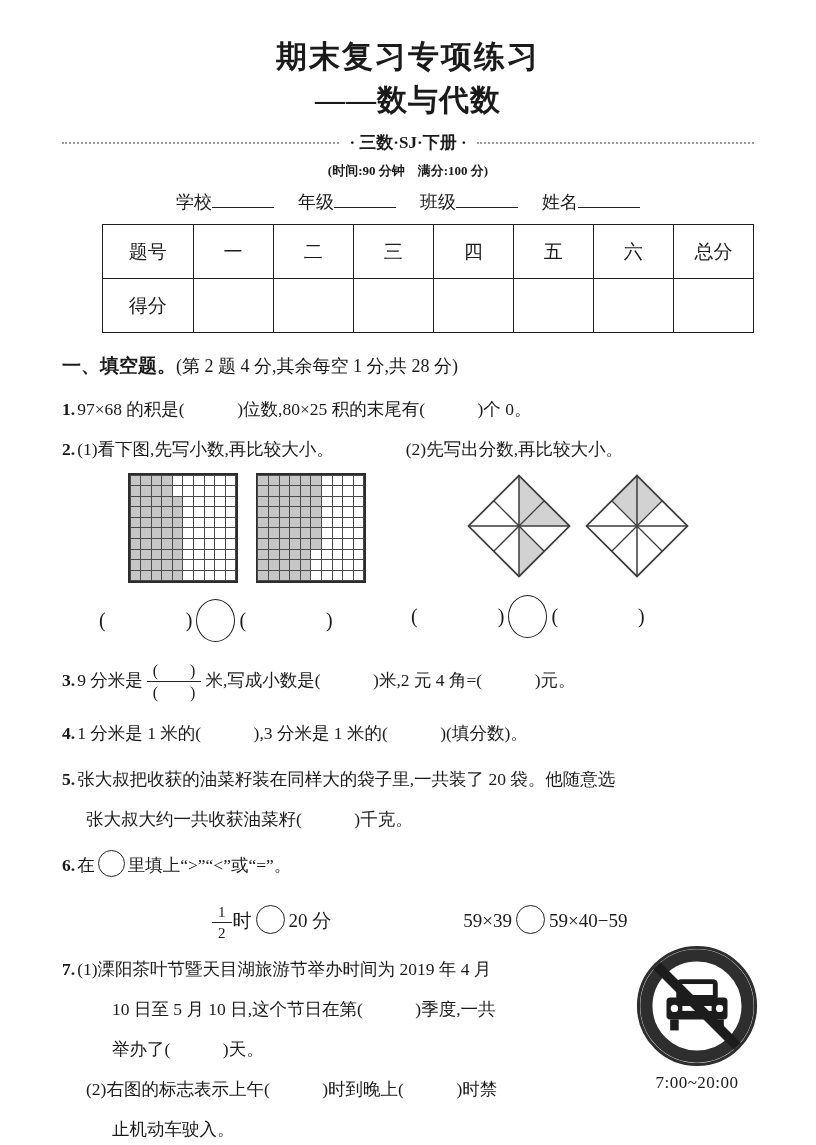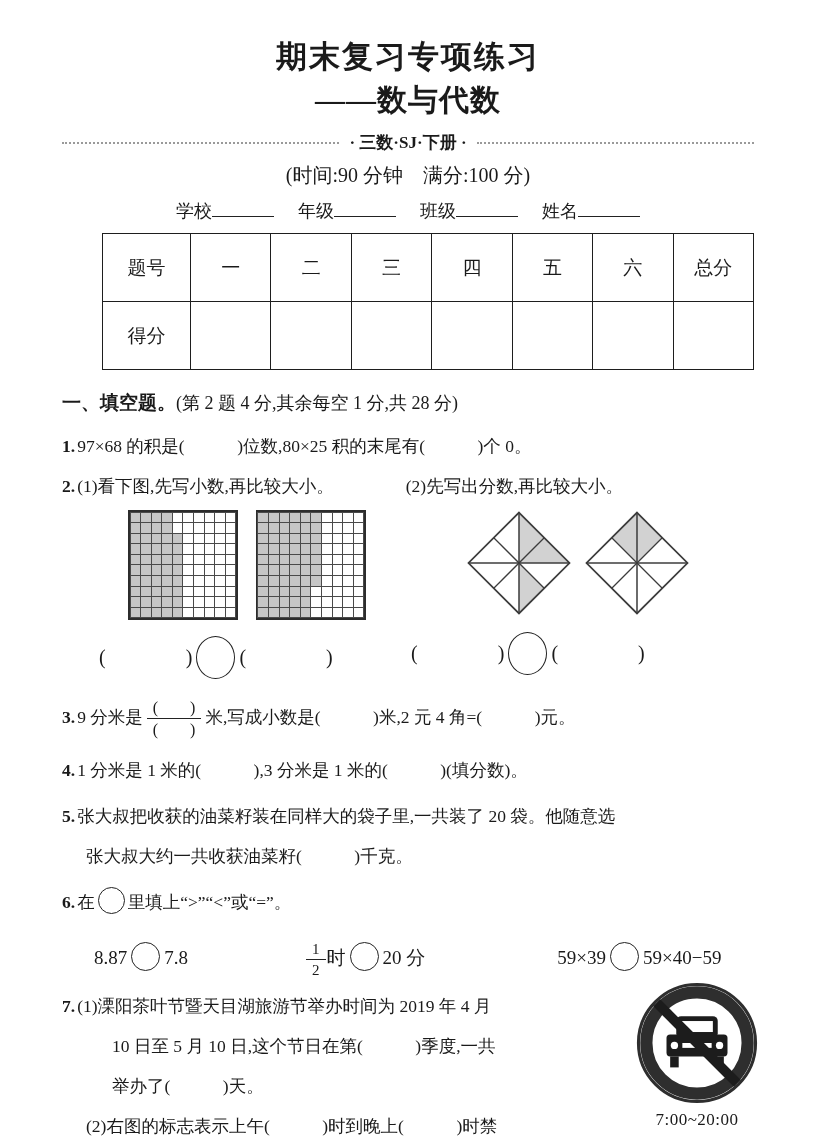--- a/index.html
+++ b/index.html
@@ -6,29 +6,29 @@
   body{width:816px;height:1145px;overflow:hidden;
        font-family:"Liberation Serif","DejaVu Serif",serif;color:#1a1a1a;}
   .page{position:relative;width:816px;height:813px;box-sizing:border-box;padding:30px 62px 0 62px;}
 
   
   .title1{text-align:center;font-size:31px;font-weight:bold;letter-spacing:2px;margin:6px 0 2px 0;}
   .title2{text-align:center;font-size:30px;font-weight:bold;letter-spacing:1px;margin:2px 0 10px 0;}
   .divider{display:flex;align-items:center;margin:6px 0 8px 0;}
   .divider .dots{flex:1;border-top:2px dotted #9a9a9a;height:0;}
   .divider .dlabel{padding:0 10px;font-size:17px;font-weight:bold;white-space:nowrap;}
-  .exam-info{text-align:center;font-size:20px;margin:8px 0 10px 0;}
+  .exam-info{text-align:center;font-size:13px;margin:8px 0 10px 0;font-weight:bold;}
   .student-row{display:flex;justify-content:center;gap:24px;font-size:18px;margin:6px 0 10px 0;}
   .sfield{white-space:nowrap;}
   .sfline{display:inline-block;width:62px;border-bottom:1.5px solid #222;height:14px;}
 
   
   table.score{border-collapse:collapse;margin:4px 0 10px 40px;}
   table.score td{border:1.6px solid #1e1e1e;height:43px;text-align:center;
-                 font-size:19px;padding:12px;}
+                 font-size:19px;padding:5px;}
   table.score td.c0{width:88px;}
   table.score td.cn{width:76px;}
 
   
   .line{font-size:17.5px;line-height:40px;white-space:nowrap;}
   .qnum{font-weight:bold;margin-right:2px;}
   .sec-head{font-size:18px;line-height:46px;}
   .sec-head b{font-size:19px;}
   .gap-wide{display:inline-block;width:72px;}
   .ind24{padding-left:24px;}
@@ -386,21 +386,20 @@
   <div style="margin-top:6px;">
     <div class="line"><span class="qnum">5.</span><span>张大叔把收获的油菜籽装在同样大的袋子里,一共装了 20 袋。他随意选</span></div>
     <div class="line ind24">张大叔大约一共收获油菜籽(　　　)千克。</div>
   </div>
 
   <div style="margin-top:6px;">
     <div class="line">
       <span class="qnum">6.</span><span>在</span><span class="circle-inline"></span><span>里填上“&gt;”“&lt;”或“=”。</span>
     </div>
     <div class="cmp-row">
-      <span class="cmp-item1"><span>8.87</span><span class="circle-cmp"></span><span>7.8</span></span>
       <span class="cmp-item2"><span class="frac frac-half"><span class="ft">1</span><span class="fb">2</span></span><span>时</span><span class="circle-cmp"></span><span>20 分</span></span>
       <span class="cmp-item3"><span>59×39</span><span class="circle-cmp"></span><span>59×40−59</span></span>
     </div>
   </div>
 
   <div class="q7wrap">
     <div class="q7text">
       <div class="line"><span class="qnum">7.</span><span>(1)溧阳茶叶节暨天目湖旅游节举办时间为 2019 年 4 月</span></div>
       <div class="line ind50">10 日至 5 月 10 日,这个节日在第(　　　)季度,一共</div>
       <div class="line ind50">举办了(　　　)天。</div>

